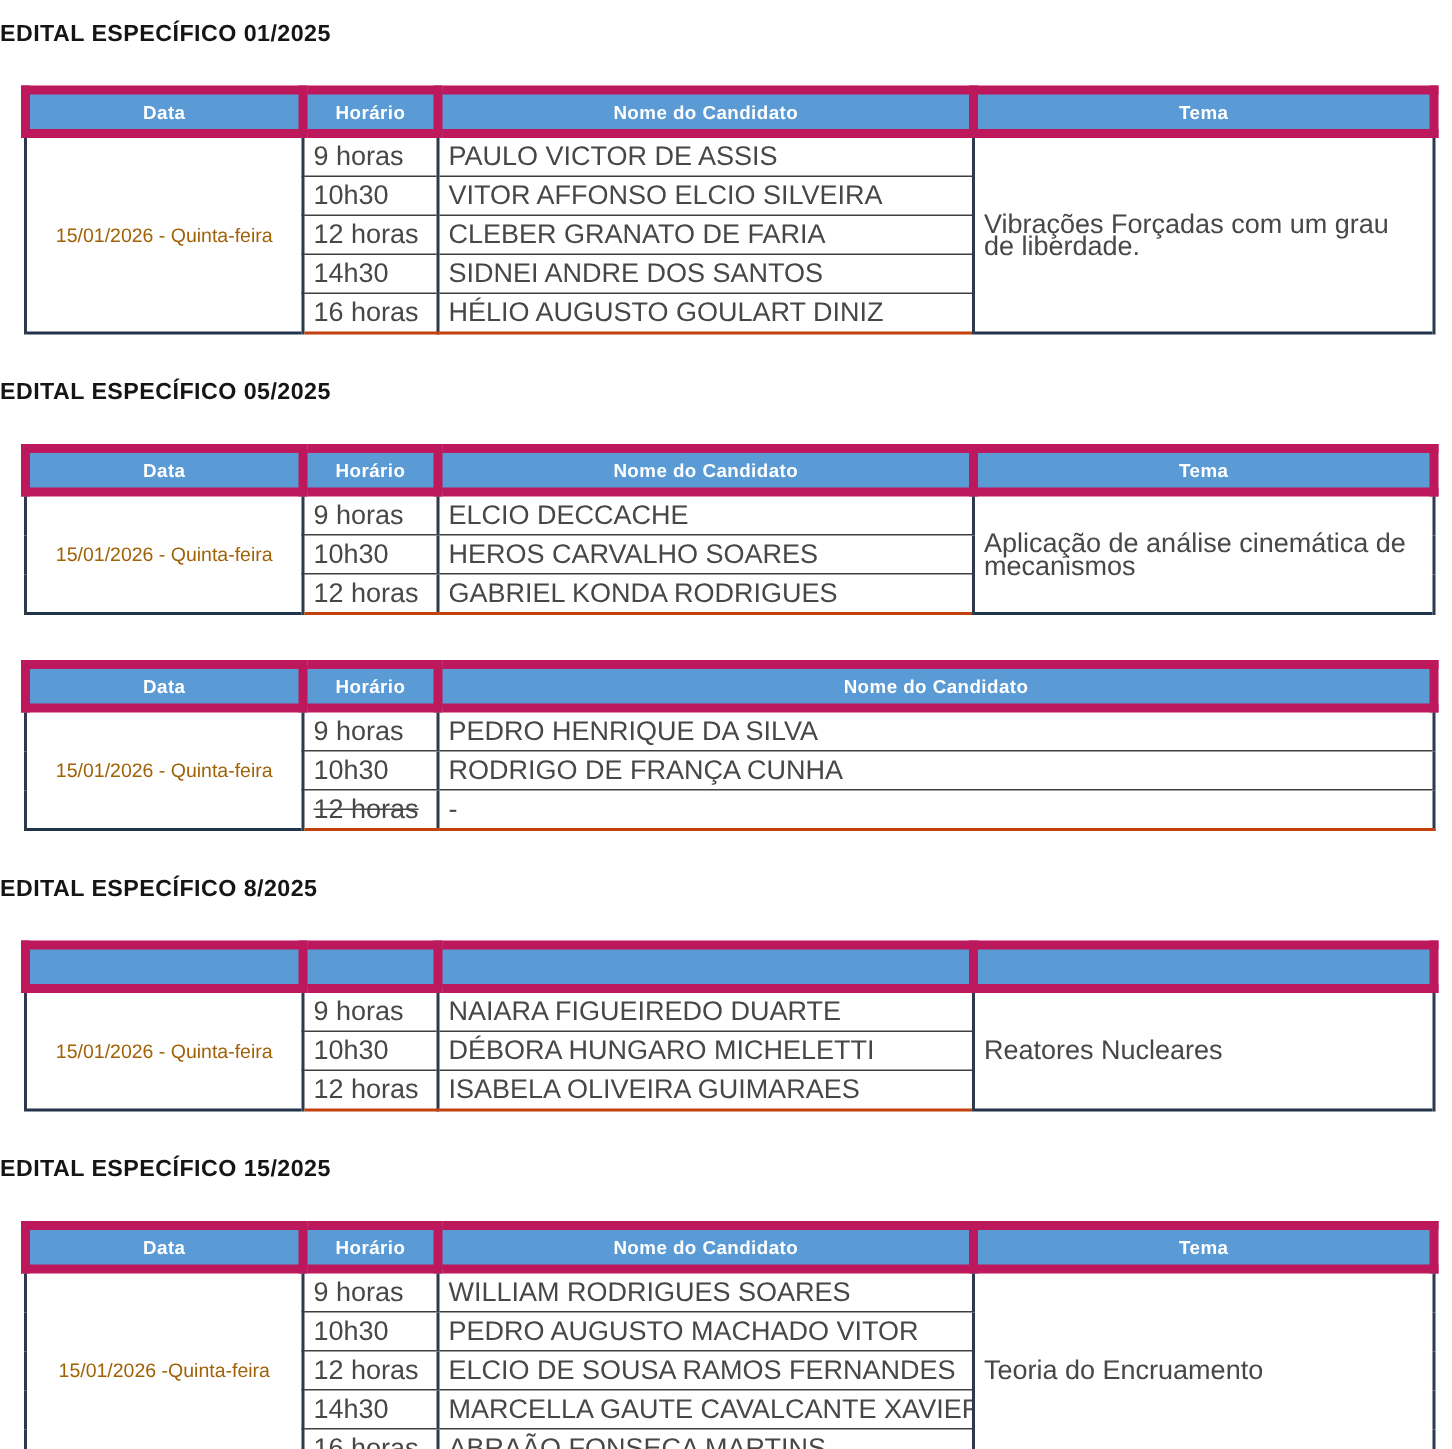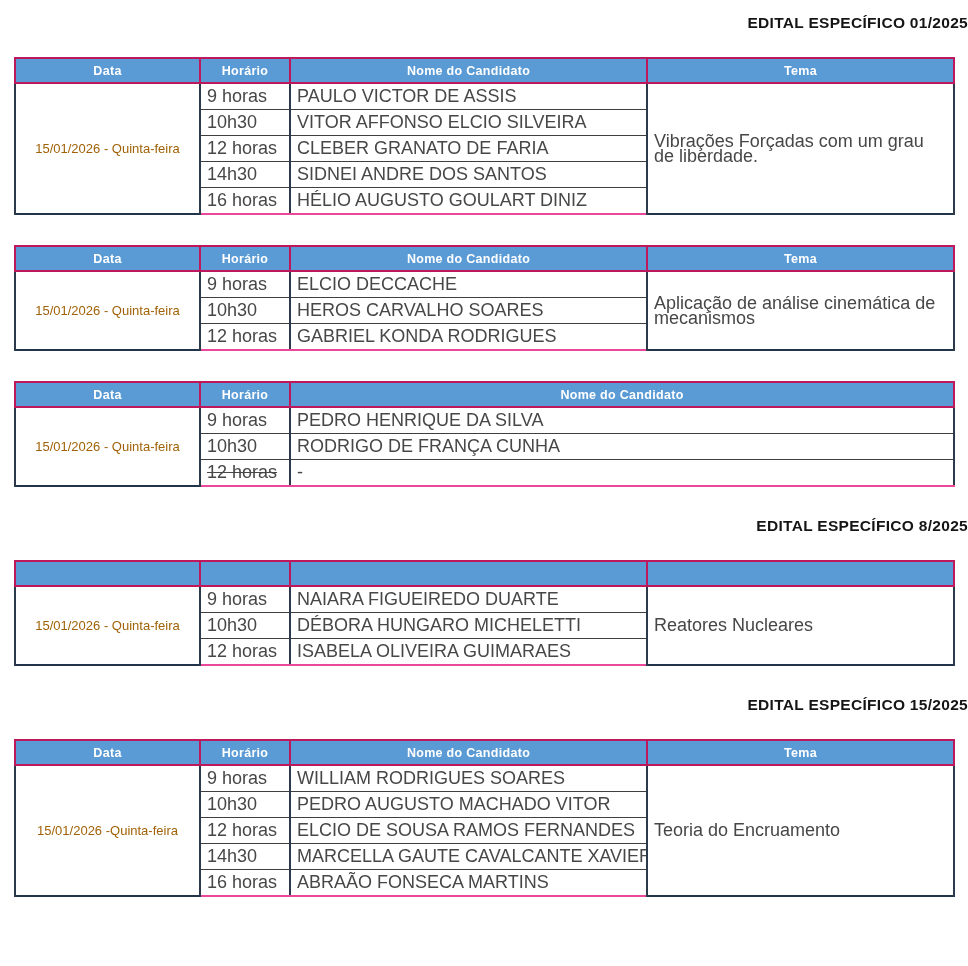--- a/index.html
+++ b/index.html
@@ -15,21 +15,21 @@
     -webkit-font-smoothing: antialiased;
   }
   #doc {
     padding-top: 14px;
   }
   section.edital {
     margin: 0 0 30px 0;
   }
   h2.sec-title {
     margin: 0 0 26px 0;
-    text-align: right;
+    text-align: left;
     font-size: 15.5px;
     line-height: 17px;
     font-weight: bold;
     letter-spacing: 0.3px;
     color: #151515;
   }
   table.sched {
     border-collapse: collapse;
     table-layout: fixed;
     margin-left: 14px;
@@ -38,21 +38,21 @@
   }
   th {
     background: #5b9bd5;
     color: #ffffff;
     font-size: 12.5px;
     font-weight: bold;
     letter-spacing: 0.3px;
     text-align: center;
     height: 17px;
     padding: 3px 4px;
-    border: 2px solid #be185d;
+    border: 6px solid #be185d;
   }
   td {
     font-size: 18px;
     color: #474747;
     height: 23px;
     padding: 1px 6px;
     border-top: 1px solid #3f3f3f;
     border-bottom: 1px solid #3f3f3f;
     border-left: 2px solid #2c3a4c;
     border-right: 2px solid #2c3a4c;
@@ -66,21 +66,21 @@
   }
   td.tema {
     white-space: normal;
     line-height: 15px;
     border-radius: 17px;
   }
   td.time.struck {
     text-decoration: line-through;
   }
   tr.group-end td {
-    border-bottom: 2px solid #ec4899;
+    border-bottom: 2px solid #c2410c;
   }
 </style>
 </head>
 <body>
 
 <main id="doc">
     <section class="edital">
       <h2 class="sec-title">EDITAL ESPECÍFICO 01/2025</h2>
       <table class="sched">
         <colgroup>
@@ -117,20 +117,21 @@
             <td class="name">SIDNEI ANDRE DOS SANTOS</td>
           </tr>
           <tr class="group-end">
             <td class="time">16 horas</td>
             <td class="name">HÉLIO AUGUSTO GOULART DINIZ</td>
           </tr>
         </tbody>
       </table>
     </section>
     <section class="edital">
+      <h2 class="sec-title">EDITAL ESPECÍFICO 05/2025</h2>
       <table class="sched">
         <colgroup>
           <col style="width: 185px;">
           <col style="width: 90px;">
           <col style="width: 357px;">
           <col style="width: 307px;">
         </colgroup>
         <thead>
           <tr>
             <th>Data</th>

